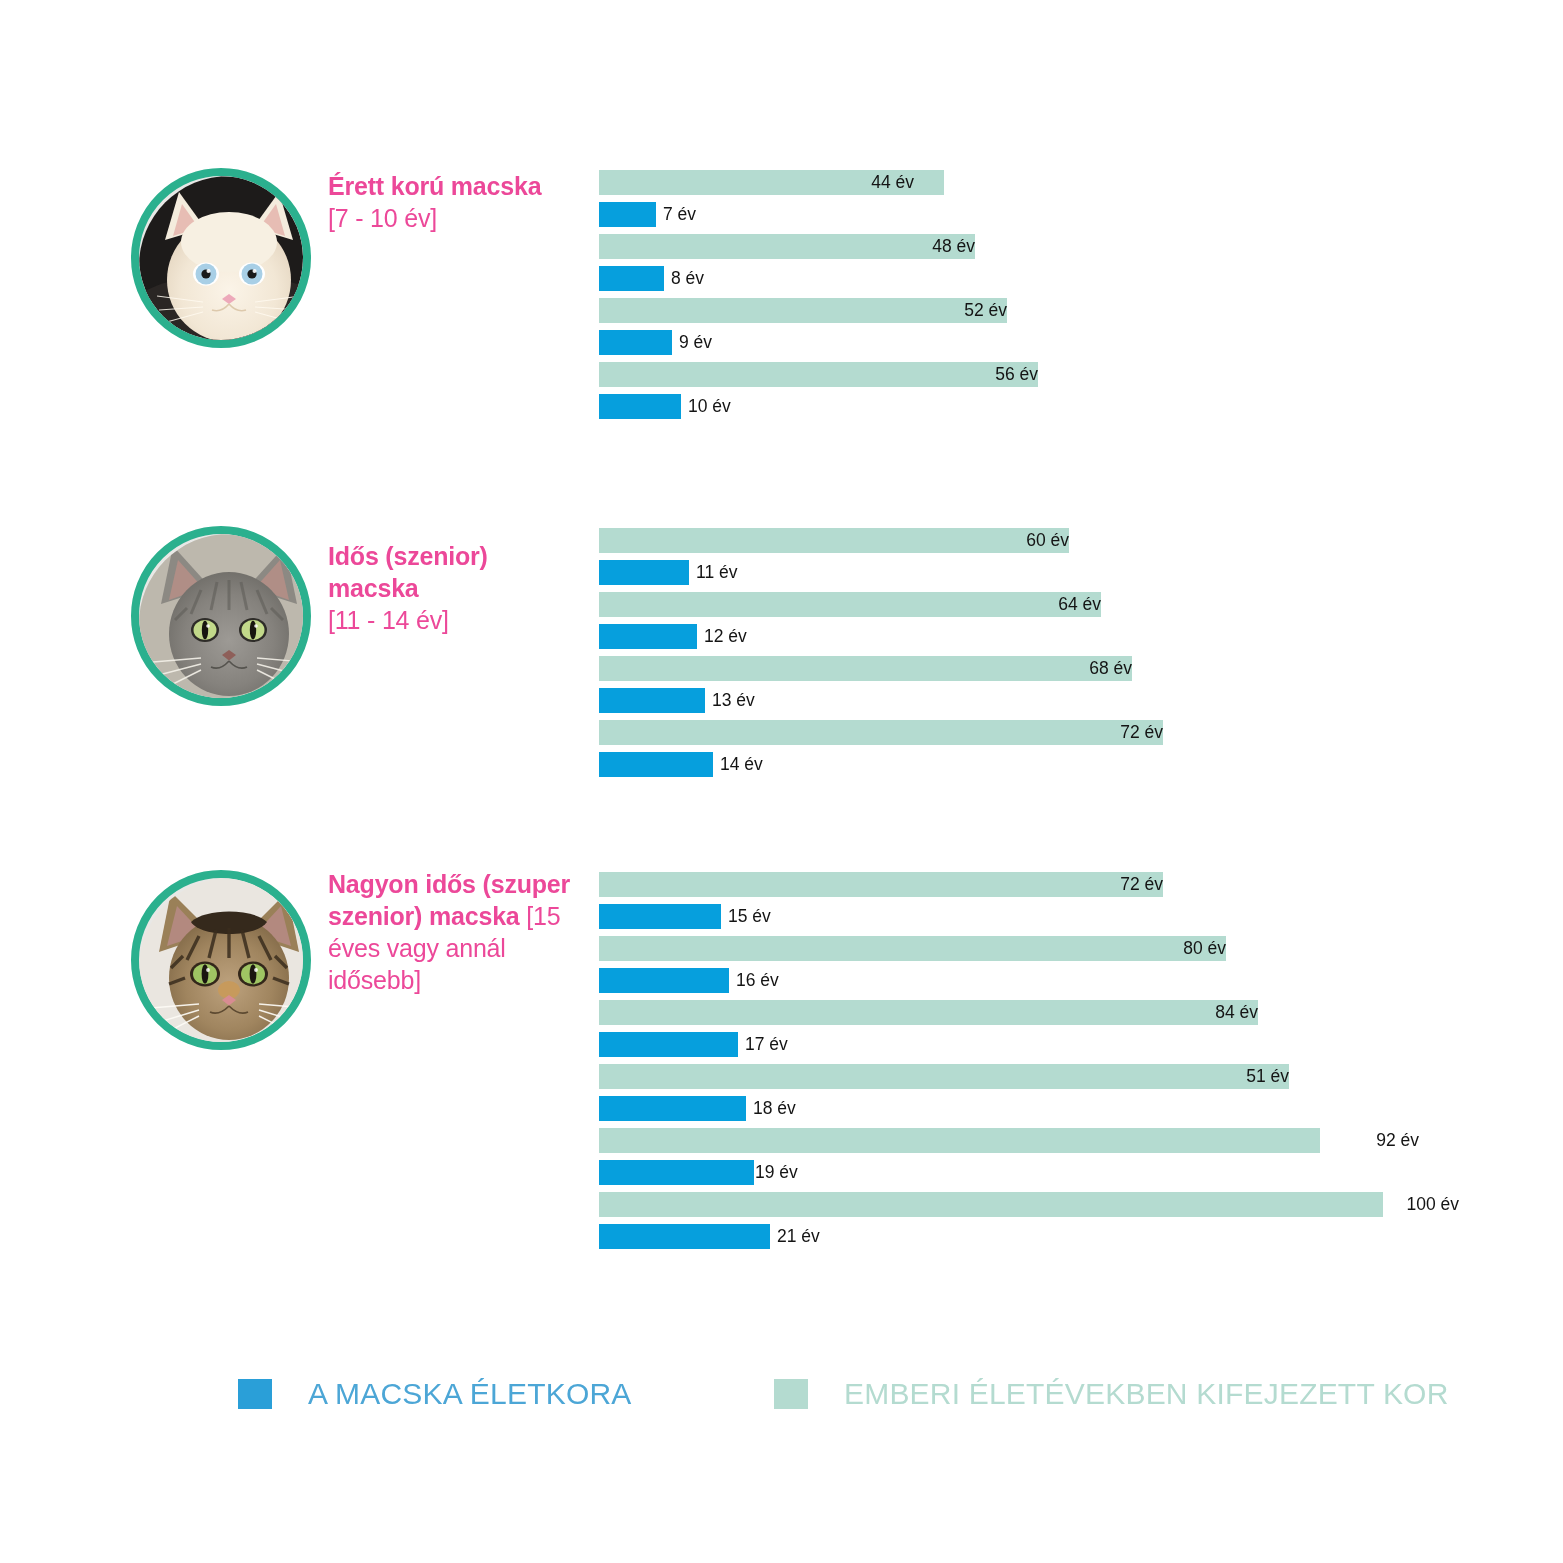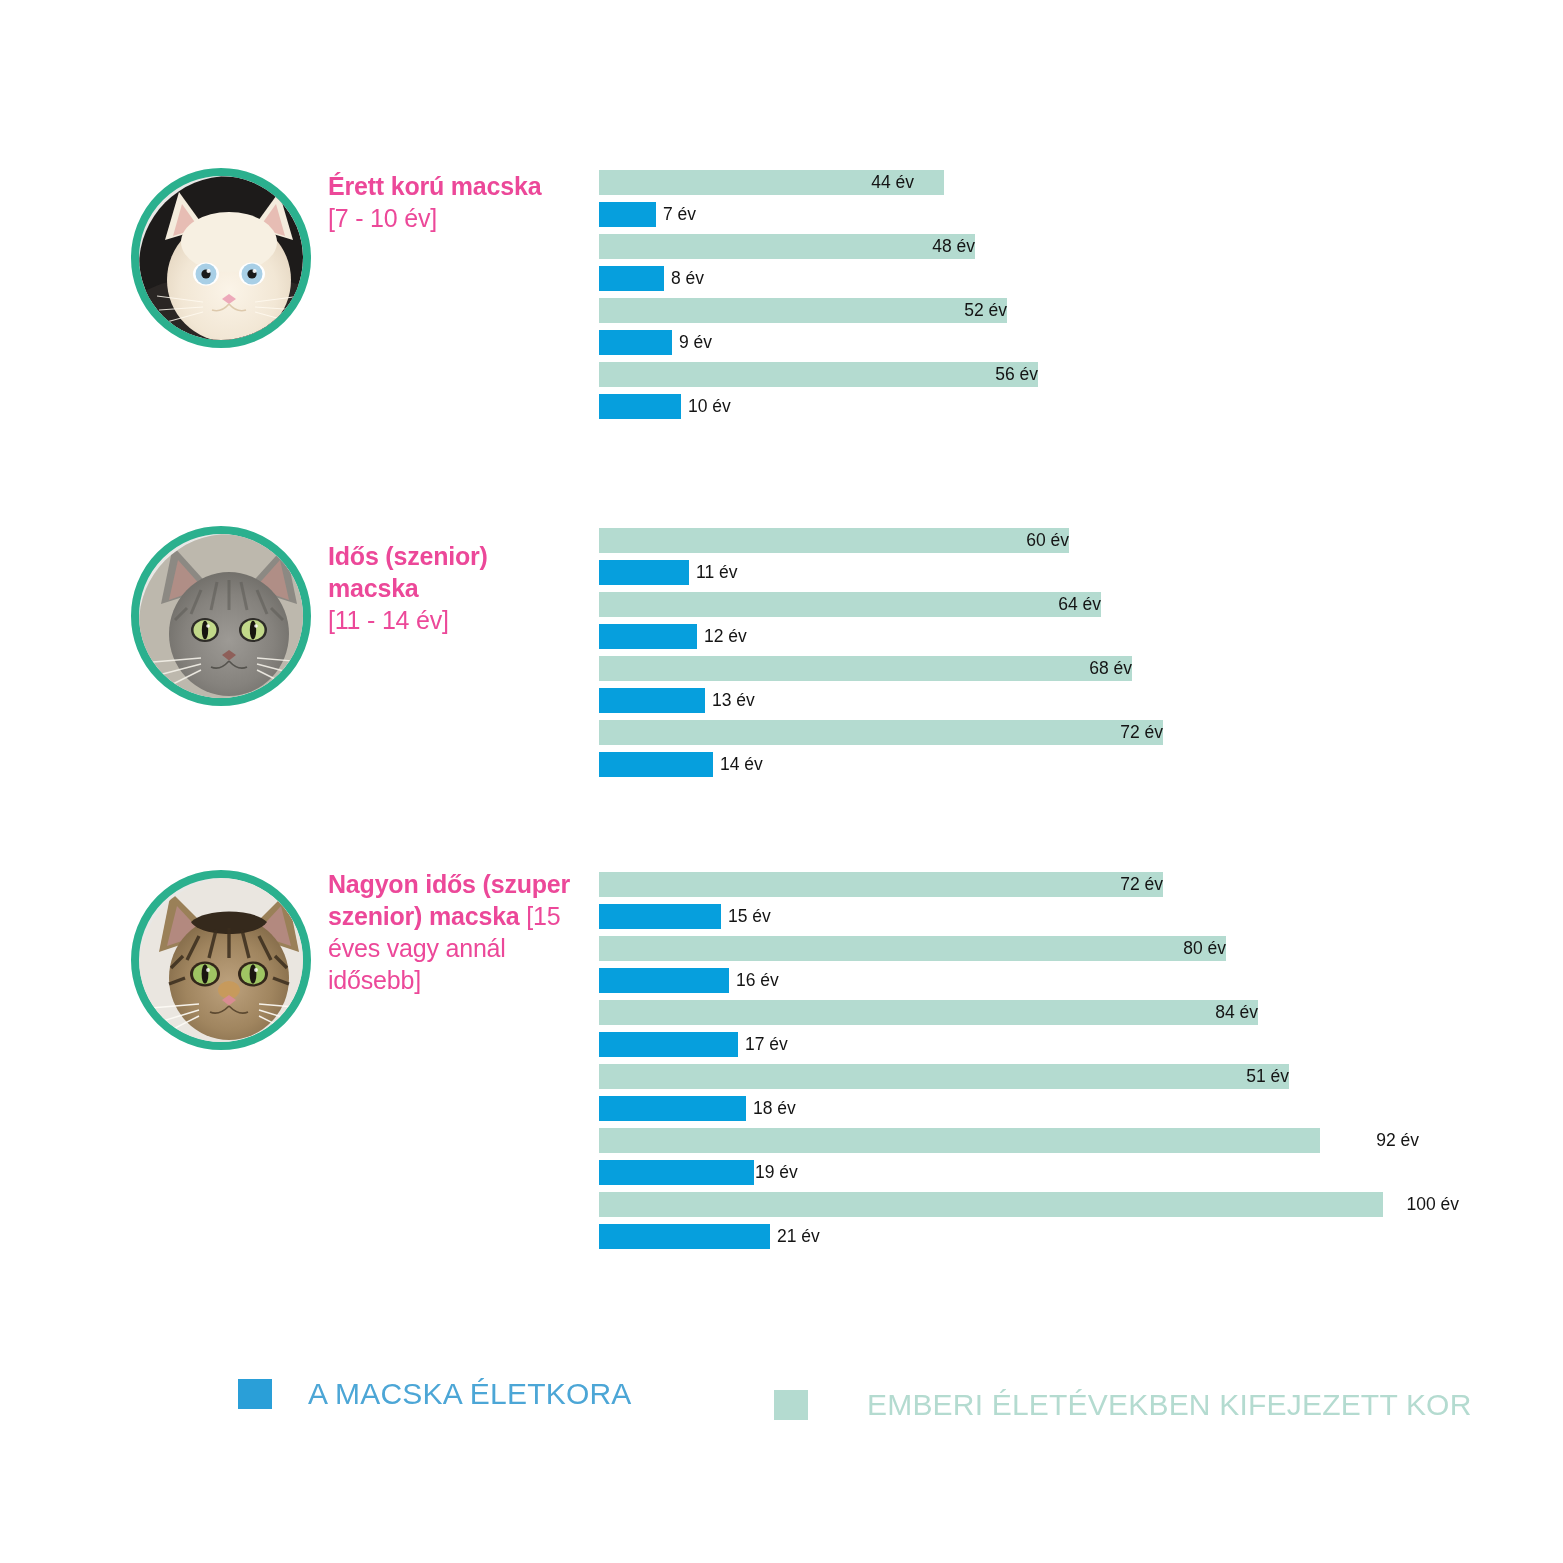--- a/index.html
+++ b/index.html
@@ -123,21 +123,21 @@
     top: 1378px;
     width: 1563px;
     height: 60px;
   }
   .legend-item {
     position: absolute;
     display: flex;
     align-items: center;
   }
   .legend-item-cat { left: 238px; top: 0; }
-  .legend-item-human { left: 774px; top: 11px; gap: 23px; }
+  .legend-item-human { left: 774px; top: 0; }
   .swatch {
     width: 34px;
     height: 30px;
     flex: 0 0 auto;
   }
   .swatch-cat { background: #2a9fd8; }
   .swatch-human { background: #b4dbd0; }
   .legend-text {
     margin-left: 36px;
     font-size: 30px;

